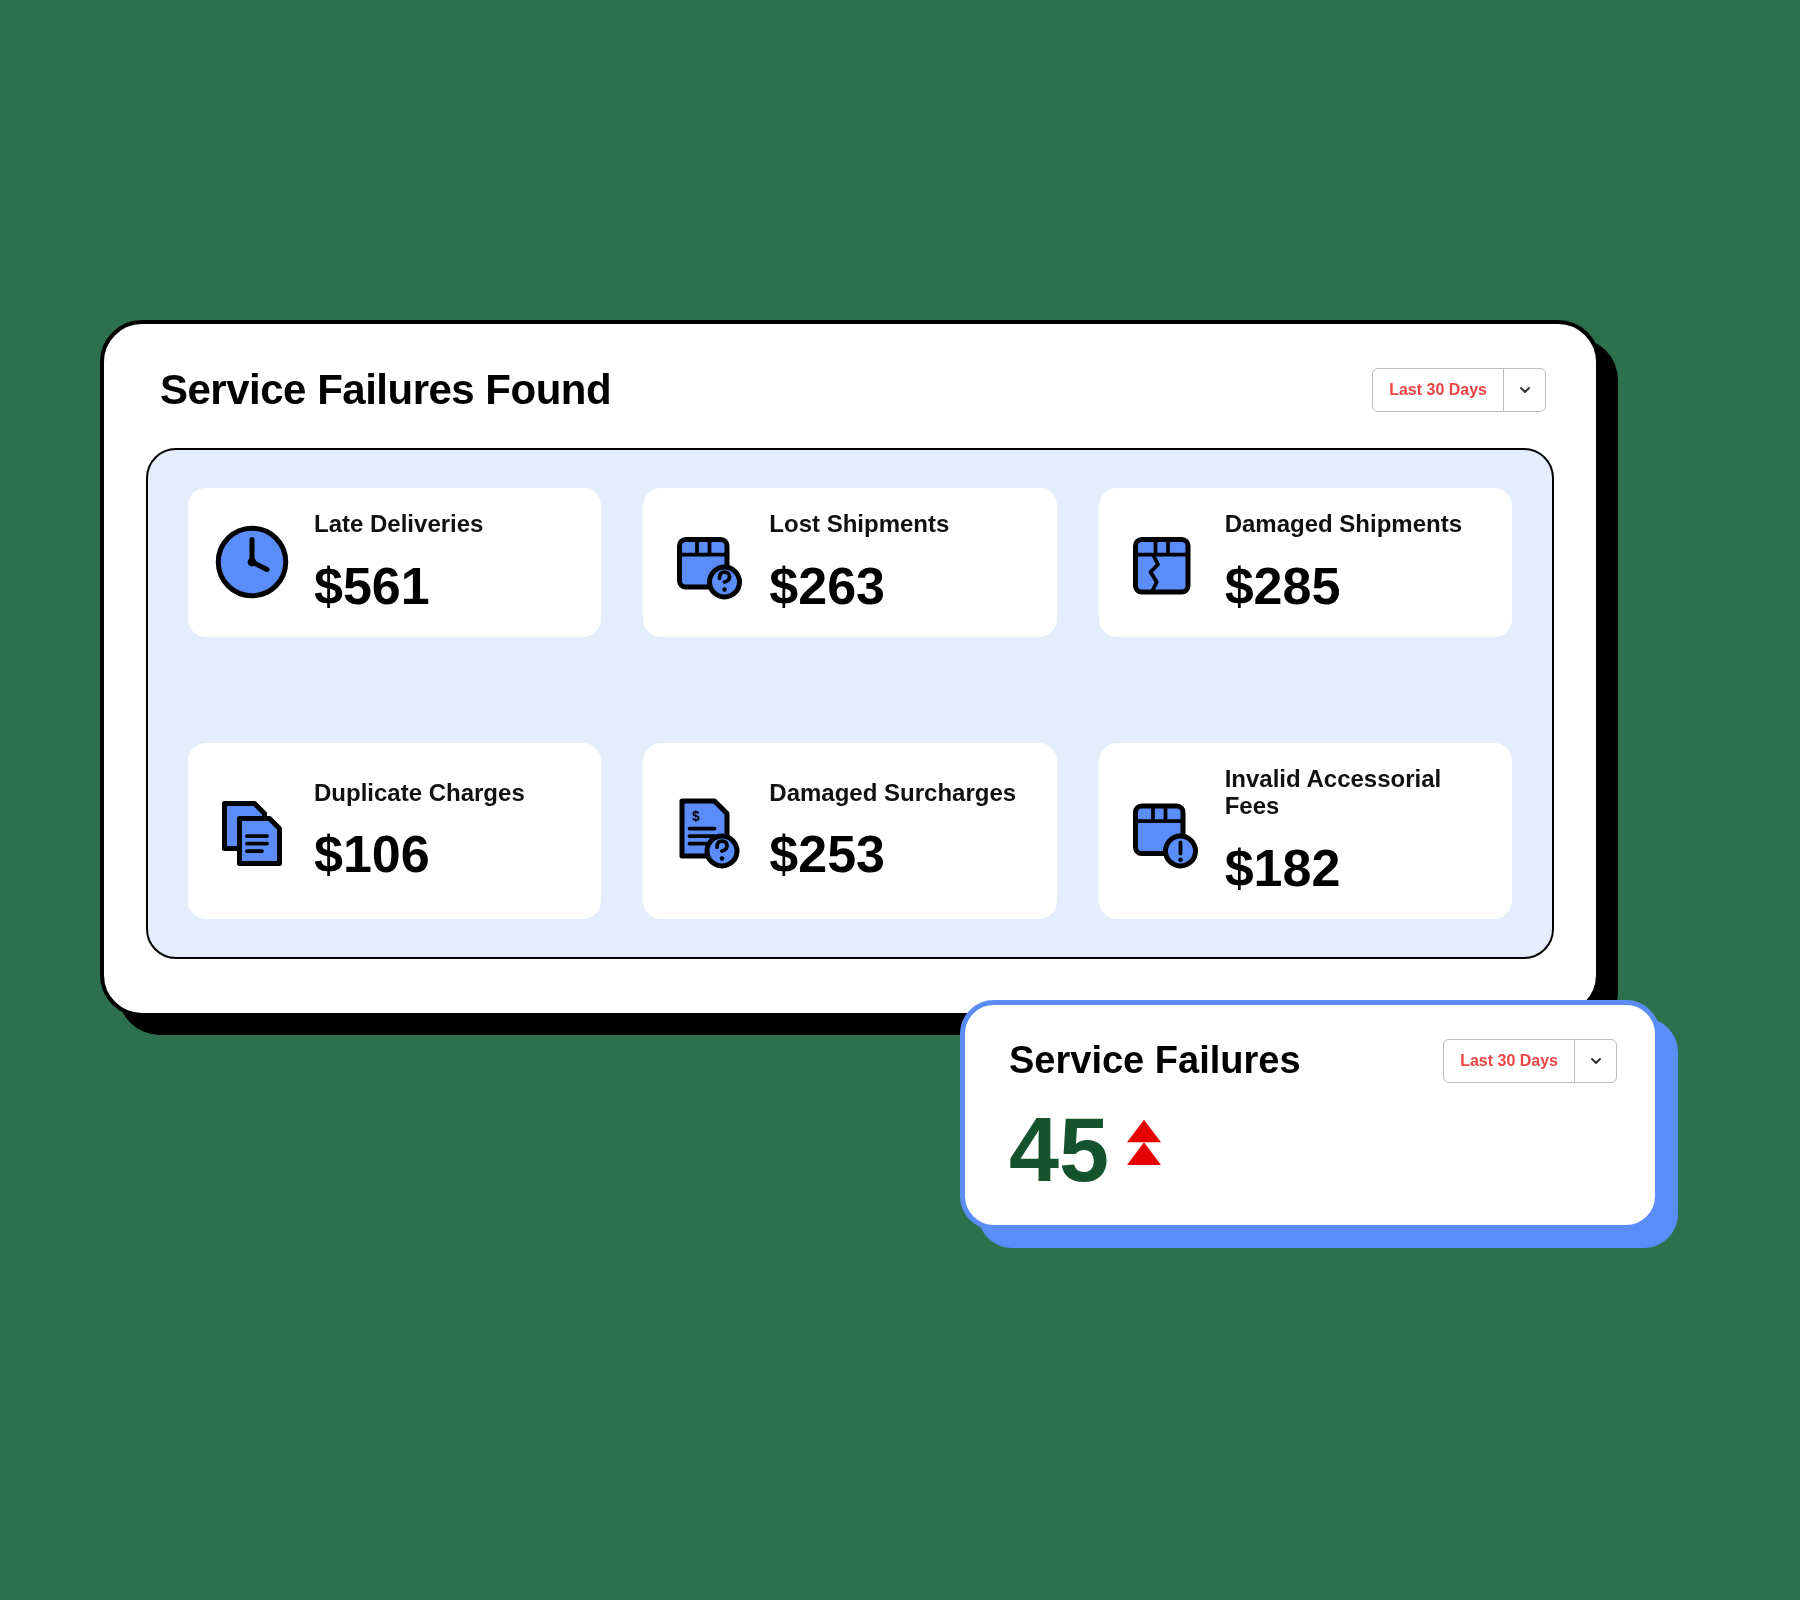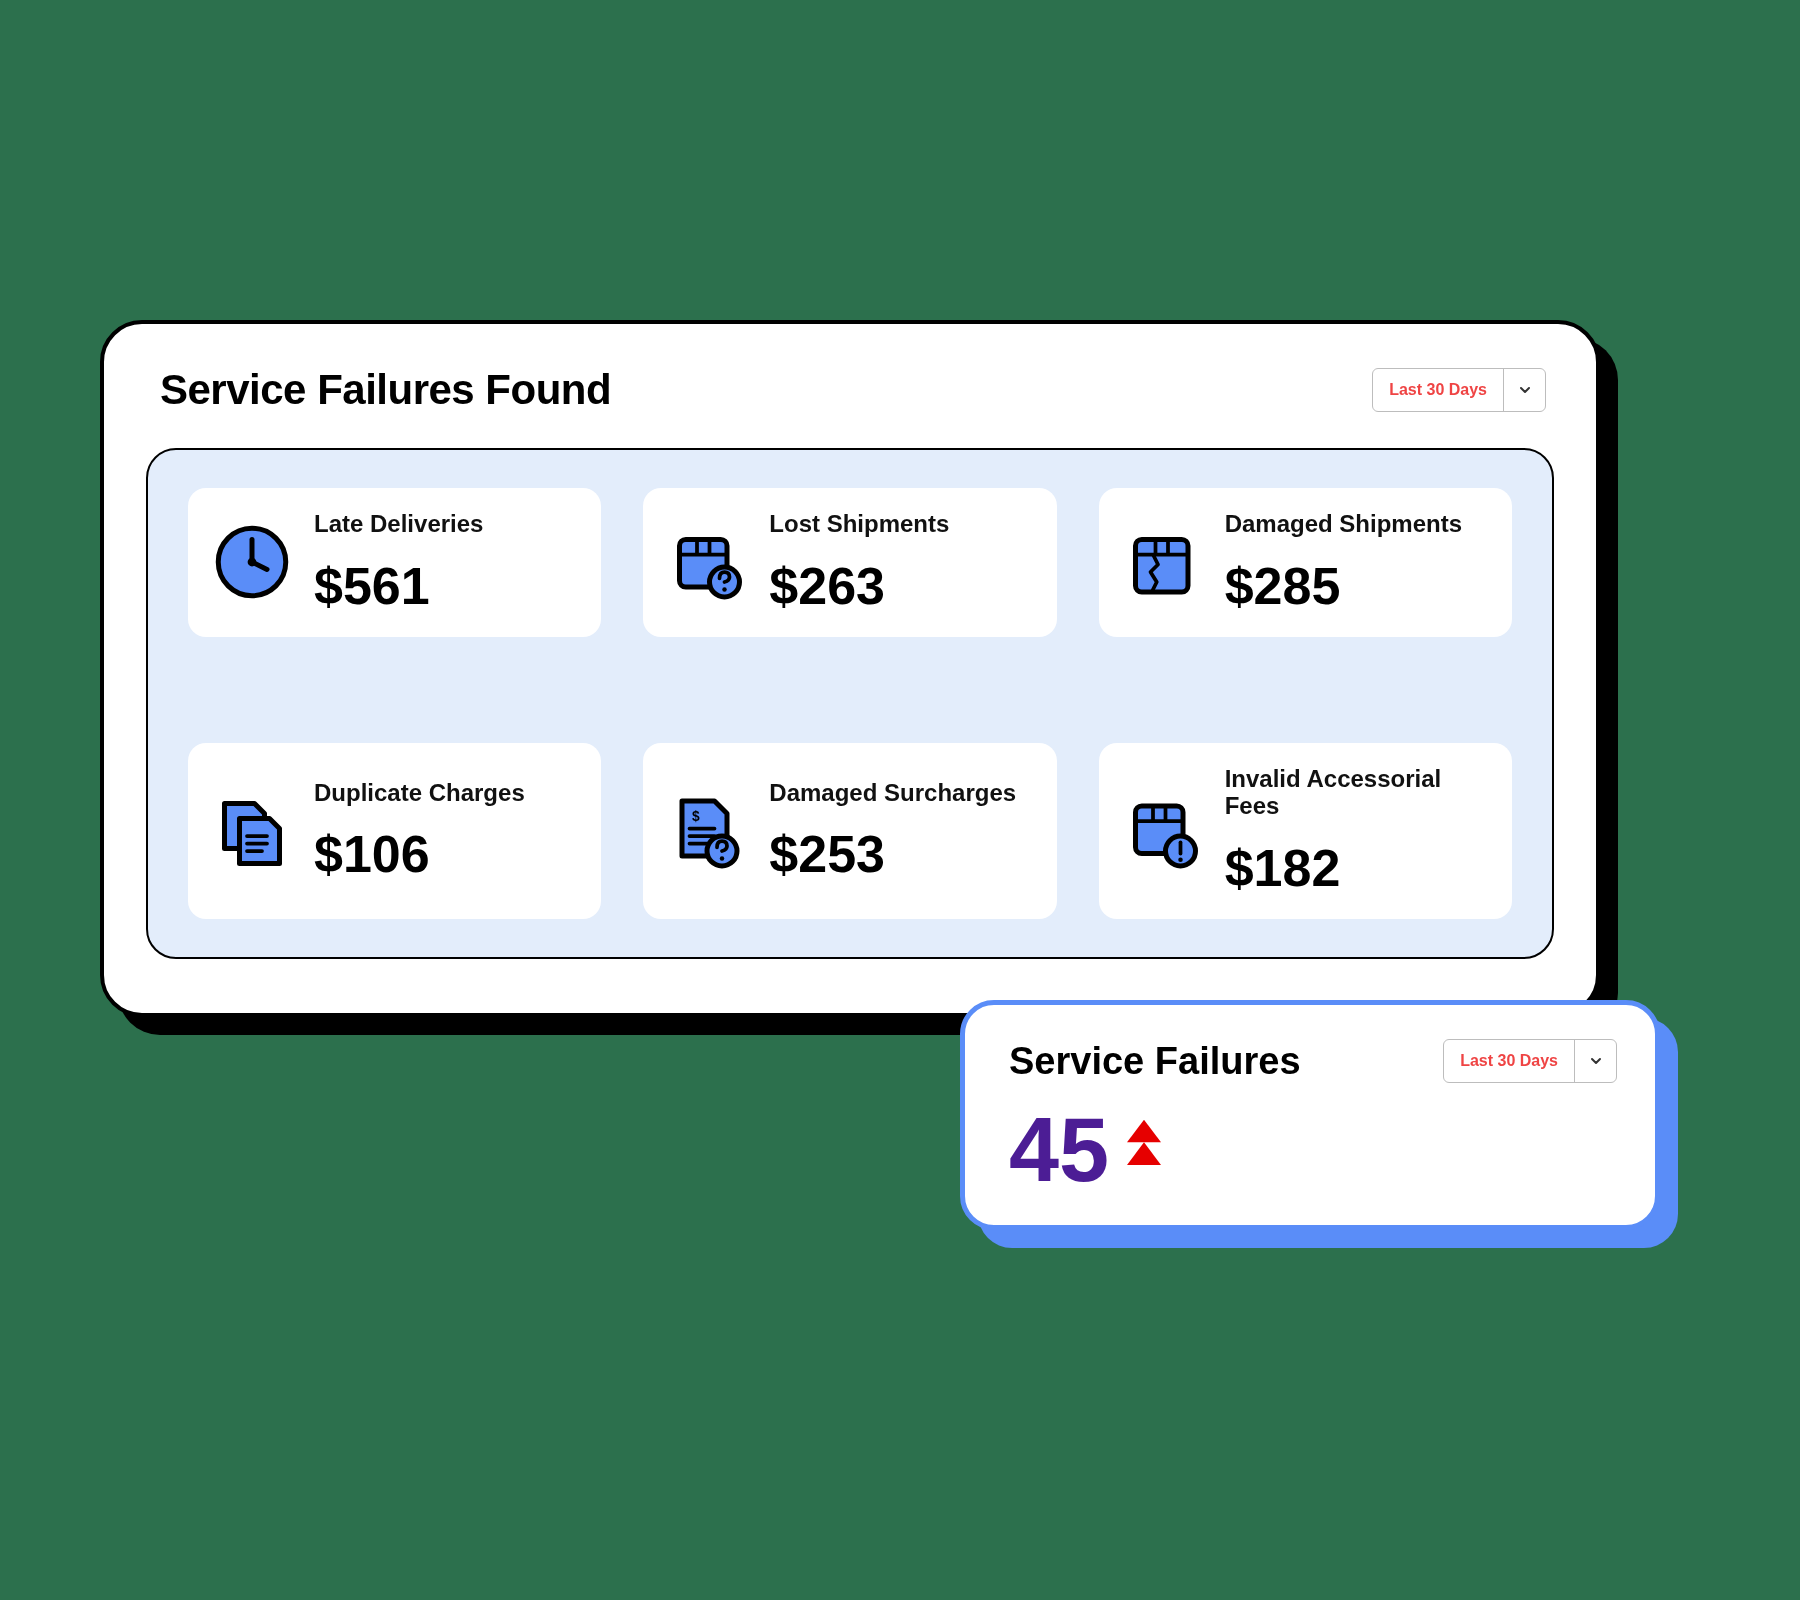--- a/index.html
+++ b/index.html
@@ -130,38 +130,38 @@
     top: 1000px;
     width: 700px;
     background: #ffffff;
     border: 5px solid #5a8df8;
     border-radius: 34px;
     padding: 34px 38px 30px 44px;
     box-shadow: 18px 18px 0 0 #5a8df8;
   }
   .mini-header {
     display: flex;
-    align-items: center;
+    align-items: flex-start;
     justify-content: space-between;
     margin-bottom: 22px;
   }
   .mini-title {
     font-size: 38px;
     font-weight: 800;
     color: #000;
   }
   .mini-value-row {
     display: flex;
     align-items: center;
     gap: 18px;
   }
   .mini-value {
     font-size: 90px;
     font-weight: 800;
-    color: #4c1d95;
+    color: #14532d;
     line-height: 1;
   }
   .trend-up svg {
     width: 34px;
     height: 60px;
   }
 </style>
 </head>
 <body>
 

